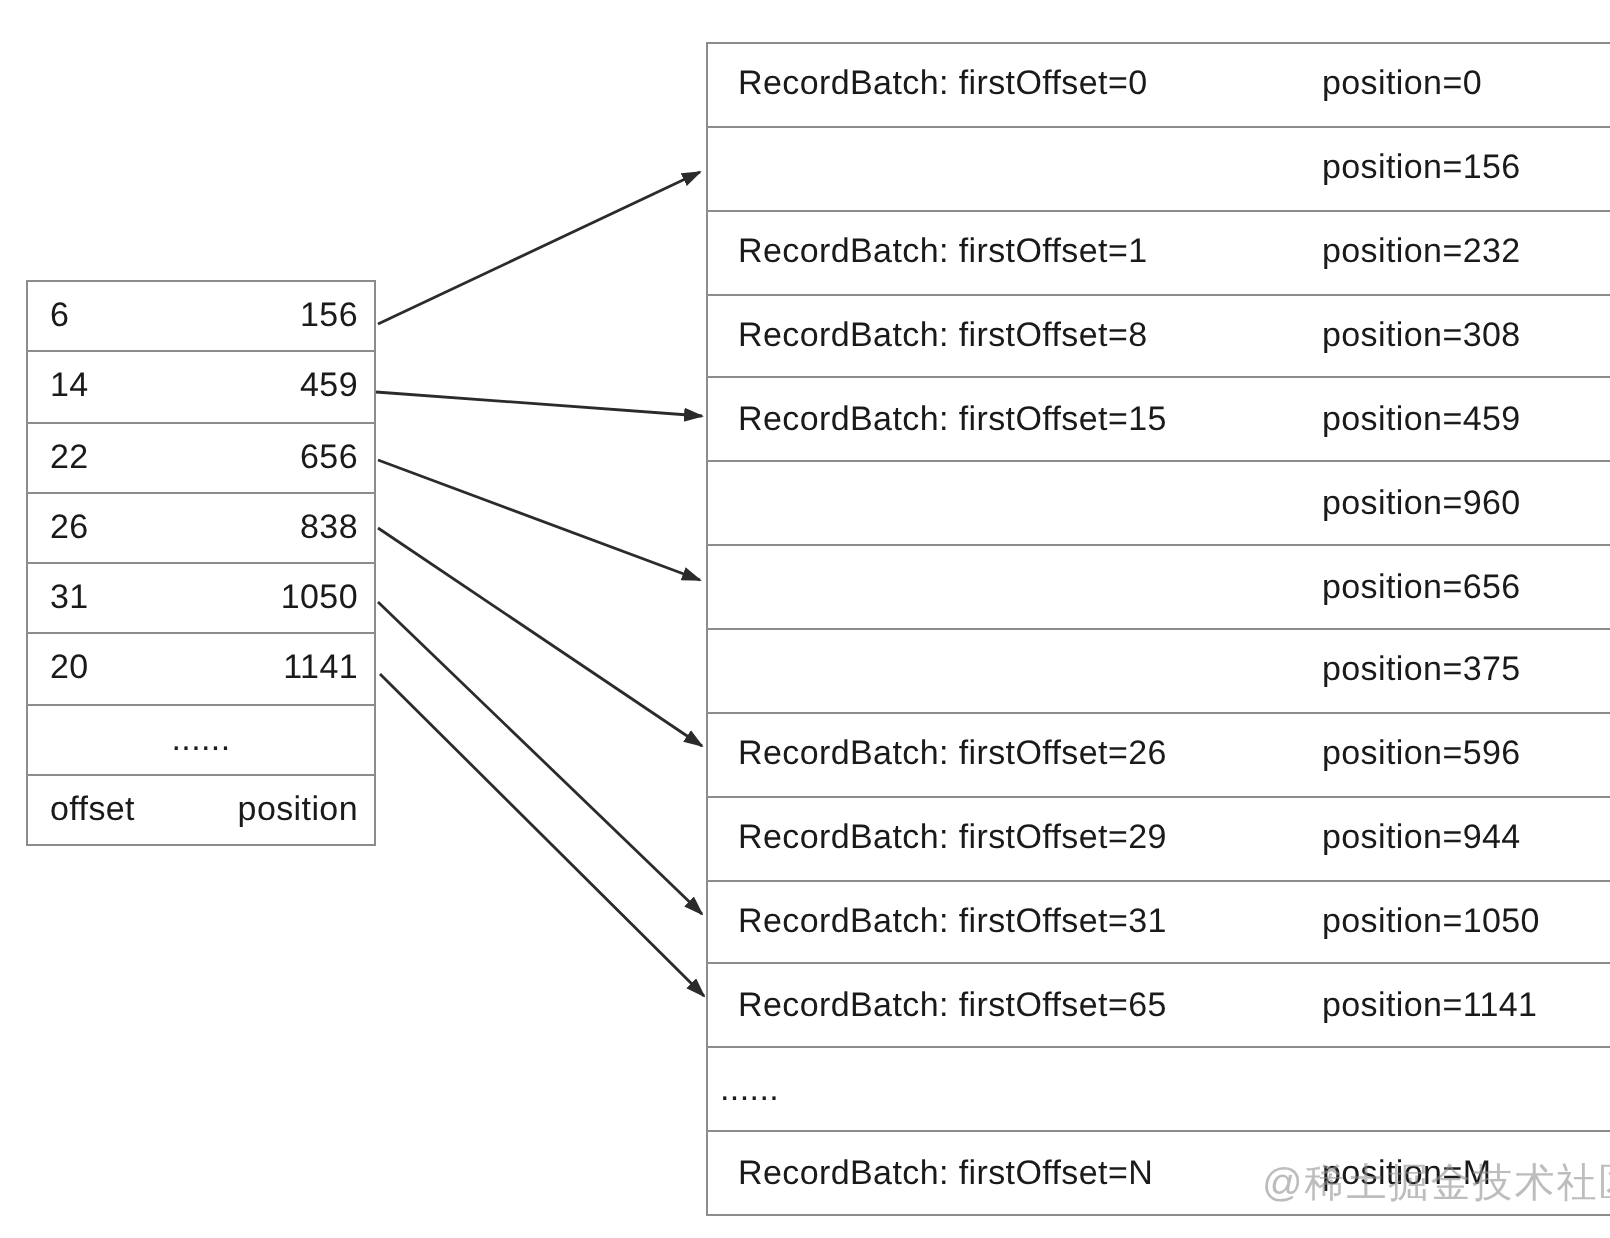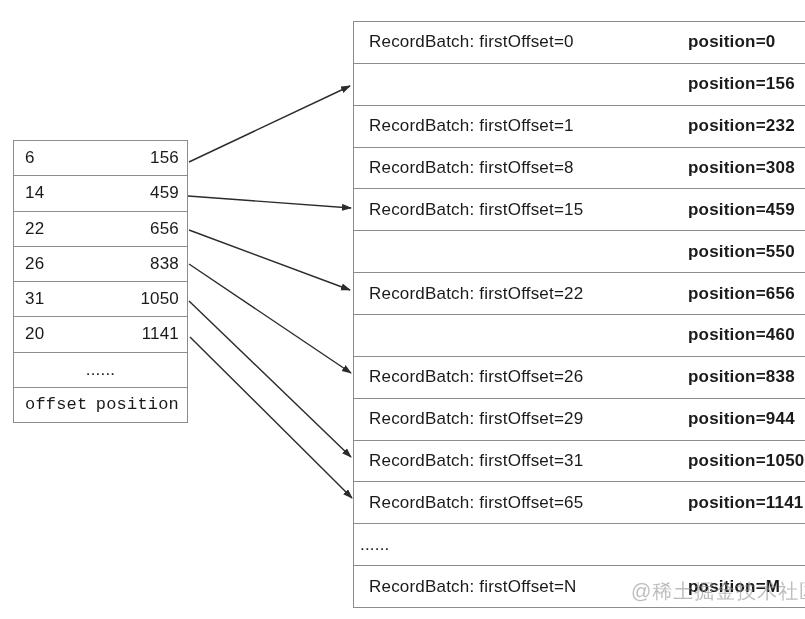--- a/index.html
+++ b/index.html
@@ -30,21 +30,21 @@
     flex: 1;
     display: flex;
     align-items: center;
     justify-content: space-between;
     box-sizing: border-box;
     padding: 0 8px 0 11px;
     border-bottom: 1px solid #8c8c8c;
     font-size: 17px;
     letter-spacing: 0.2px;
   }
-  .index-table .row:last-child { border-bottom: none; font-family: Liberation Mono, monospace; }
+  .index-table .row:last-child { border-bottom: none; }
   .index-table .row.center { justify-content: center; padding: 0; }
 
   
   .log-table {
     position: absolute;
     left: 353px;
     top: 21px;
     width: 464px;
     height: 587px;
     border: 1px solid #8c8c8c;
@@ -60,22 +60,21 @@
     align-items: center;
     box-sizing: border-box;
     padding-left: 15px;
     border-bottom: 1px solid #8c8c8c;
     font-size: 17px;
     letter-spacing: 0.2px;
   }
   .log-table .row:last-child { border-bottom: none; }
   .log-table .row .pos {
     position: absolute;
-    left: 334px;
-    font-weight: bold;
+    left: 307px;
   }
   .log-table .row.ellipsis { padding-left: 6px; }
 
   
   .arrows {
     position: absolute;
     left: 0;
     top: 0;
     z-index: 3;
     pointer-events: none;
@@ -147,32 +146,31 @@
     </div>
     <div class="row">
       <span>RecordBatch: firstOffset=8</span>
       <span class="pos">position=308</span>
     </div>
     <div class="row">
       <span>RecordBatch: firstOffset=15</span>
       <span class="pos">position=459</span>
     </div>
     <div class="row">
-      <span class="pos">position=550</span>
-    </div>
-    <div class="row">
-      <span>RecordBatch: firstOffset=22</span>
+      <span class="pos">position=960</span>
+    </div>
+    <div class="row">
       <span class="pos">position=656</span>
     </div>
     <div class="row">
-      <span class="pos">position=460</span>
+      <span class="pos">position=375</span>
     </div>
     <div class="row">
       <span>RecordBatch: firstOffset=26</span>
-      <span class="pos">position=838</span>
+      <span class="pos">position=596</span>
     </div>
     <div class="row">
       <span>RecordBatch: firstOffset=29</span>
       <span class="pos">position=944</span>
     </div>
     <div class="row">
       <span>RecordBatch: firstOffset=31</span>
       <span class="pos">position=1050</span>
     </div>
     <div class="row">

